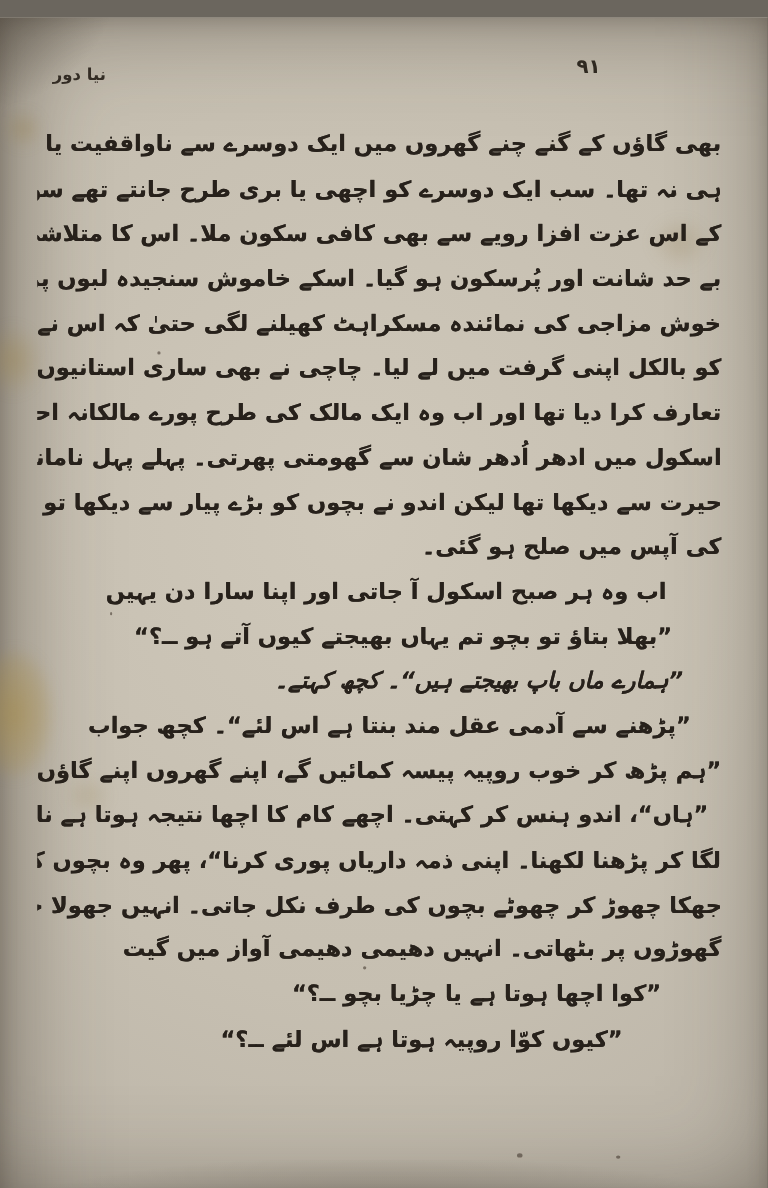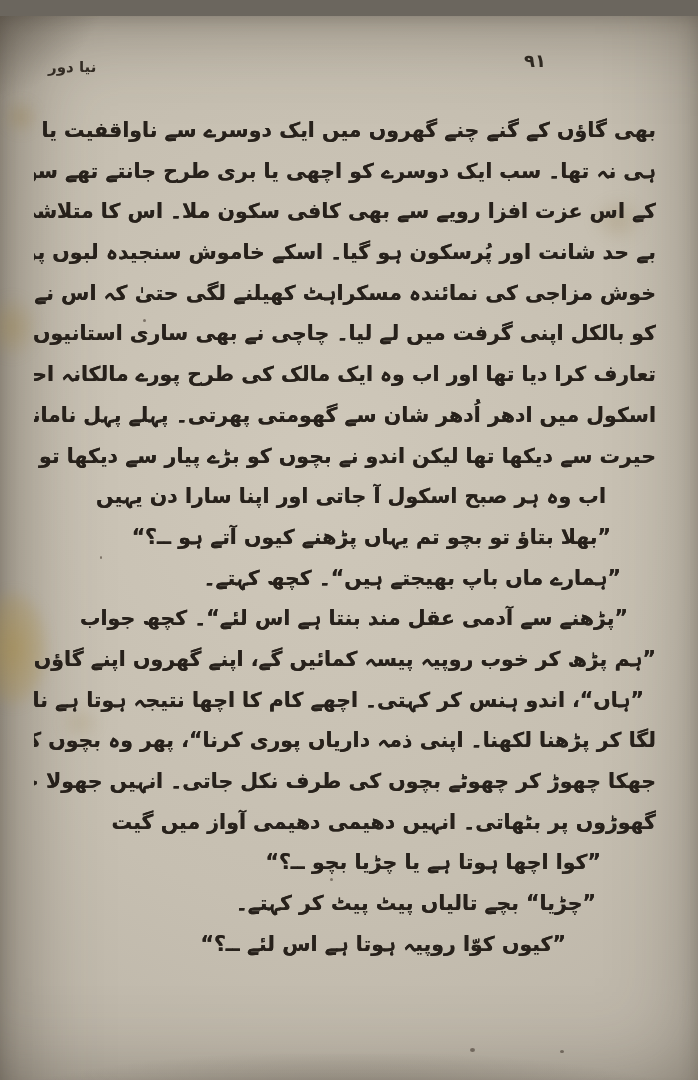--- a/index.html
+++ b/index.html
@@ -59,21 +59,21 @@
     line-height:40.7px;height:40.7px;
     white-space:nowrap;
     text-align:justify;text-align-last:justify;
     text-shadow:0 0 .6px rgba(39,33,27,.85);
     overflow:hidden;
   }
   .line.flow{text-align:right;text-align-last:right;white-space:normal;}
   .ind12{padding-right:12px;}
   .ind15{padding-right:15px;}
   .ind28{padding-right:28px;}
-  .ind35{padding-right:35px;}
+  .ind35{padding-right:35px;font-style:italic;}
   .ind45{padding-right:45px;}
   .ind50{padding-right:50px;}
   .ind55{padding-right:55px;}
   .ind60{padding-right:60px;}
   .ind90{padding-right:90px;}
 </style>
 </head>
 <body>
 
 <div class="page">
@@ -96,27 +96,27 @@
   <div class="textblock">
     <div class="line">بھی گاؤں کے گنے چنے گھروں میں ایک دوسرے سے ناواقفیت یا اجنبیت کا سوال</div>
     <div class="line">ہی نہ تھا۔ سب ایک دوسرے کو اچھی یا بری طرح جانتے تھے سو اندو کو استانیوں</div>
     <div class="line">کے اس عزت افزا رویے سے بھی کافی سکون ملا۔ اس کا متلاشی من یہاں آ کر</div>
     <div class="line">بے حد شانت اور پُرسکون ہو گیا۔ اسکے خاموش سنجیدہ لبوں پر اب ہر وقت</div>
     <div class="line">خوش مزاجی کی نمائندہ مسکراہٹ کھیلنے لگی حتیٰ کہ اس نے اندو کے دکھی وجود</div>
     <div class="line">کو بالکل اپنی گرفت میں لے لیا۔ چاچی نے بھی ساری استانیوں سے اسکا باقاعدہ</div>
     <div class="line">تعارف کرا دیا تھا اور اب وہ ایک مالک کی طرح پورے مالکانہ احساس کے ساتھ</div>
     <div class="line">اسکول میں ادھر اُدھر شان سے گھومتی پھرتی۔ پہلے پہل نامانوس بچوں نے اسے</div>
     <div class="line">حیرت سے دیکھا تھا لیکن اندو نے بچوں کو بڑے پیار سے دیکھا تو بہت جلد ان</div>
+    <div class="line flow">کی آپس میں صلح ہو گئی۔</div>
     <div class="line flow ind50">اب وہ ہر صبح اسکول آ جاتی اور اپنا سارا دن یہیں گذارتی۔</div>
-    <div class="line flow ind45">”بھلا بتاؤ تو بچو تم یہاں پڑھنے کیوں آتے ہو ــ؟“</div>
+    <div class="line flow ind45">”بھلا بتاؤ تو بچو تم یہاں بھیجتے کیوں آتے ہو ــ؟“</div>
     <div class="line flow ind35">”ہمارے ماں باپ بھیجتے ہیں“۔ کچھ کہتے۔</div>
     <div class="line flow ind28">”پڑھنے سے آدمی عقل مند بنتا ہے اس لئے“۔ کچھ جواب دیتے۔</div>
     <div class="line">”ہم پڑھ کر خوب روپیہ پیسہ کمائیں گے، اپنے گھروں اپنے گاؤں کو اچھا</div>
     <div class="line ind12">”ہاں“، اندو ہنس کر کہتی۔ اچھے کام کا اچھا نتیجہ ہوتا ہے نا بچے سو خوب دل</div>
     <div class="line">لگا کر پڑھنا لکھنا۔ اپنی ذمہ داریاں پوری کرنا“، پھر وہ بچوں کو اپنی کتابوں پر</div>
     <div class="line">جھکا چھوڑ کر چھوٹے بچوں کی طرف نکل جاتی۔ انہیں جھولا جھلاتی۔ لکڑی کے</div>
     <div class="line flow">گھوڑوں پر بٹھاتی۔ انہیں دھیمی دھیمی آواز میں گیت سناتی۔ پھر پوچھتی:</div>
     <div class="line flow ind55">”کوا اچھا ہوتا ہے یا چڑیا بچو ــ؟“</div>
-    <div class="line flow ind60">”چڑیا“ بچے تالیاں پیٹ پیٹ کر کہتے۔</div>
     <div class="line flow ind90">”کیوں کوّا روپیہ ہوتا ہے اس لئے ــ؟“</div>
   </div>
 
 </div>
 
 </body></html>

